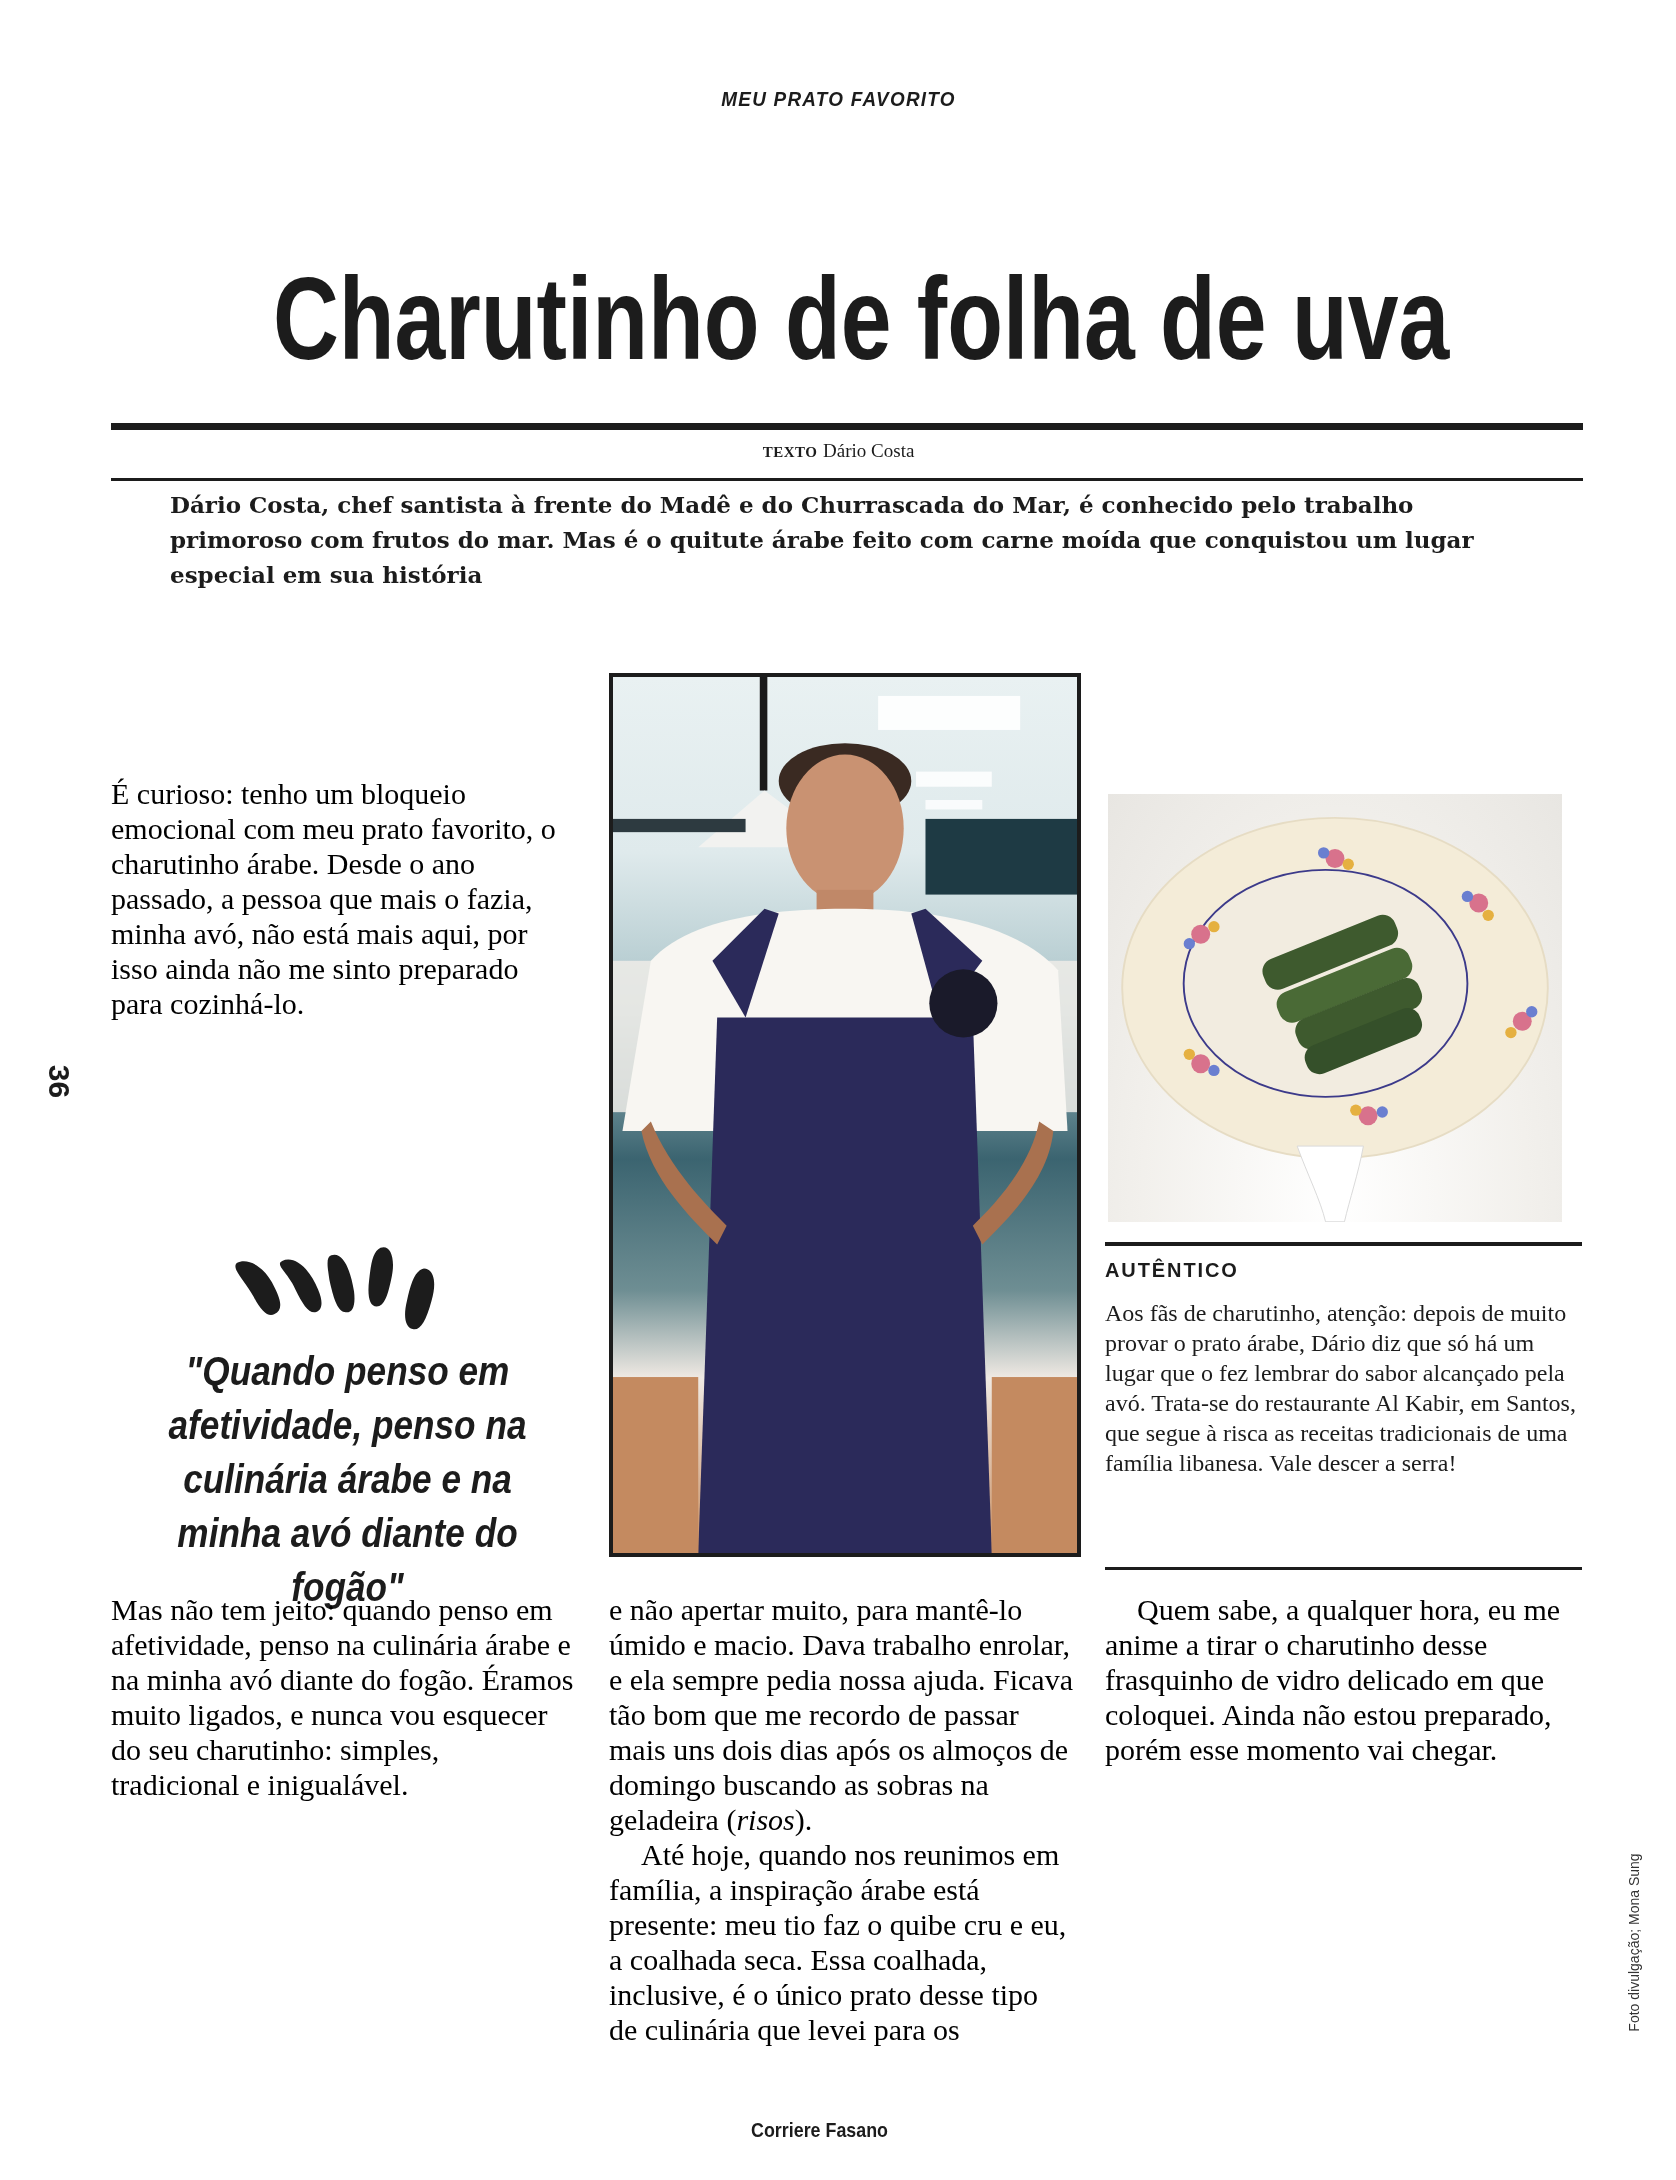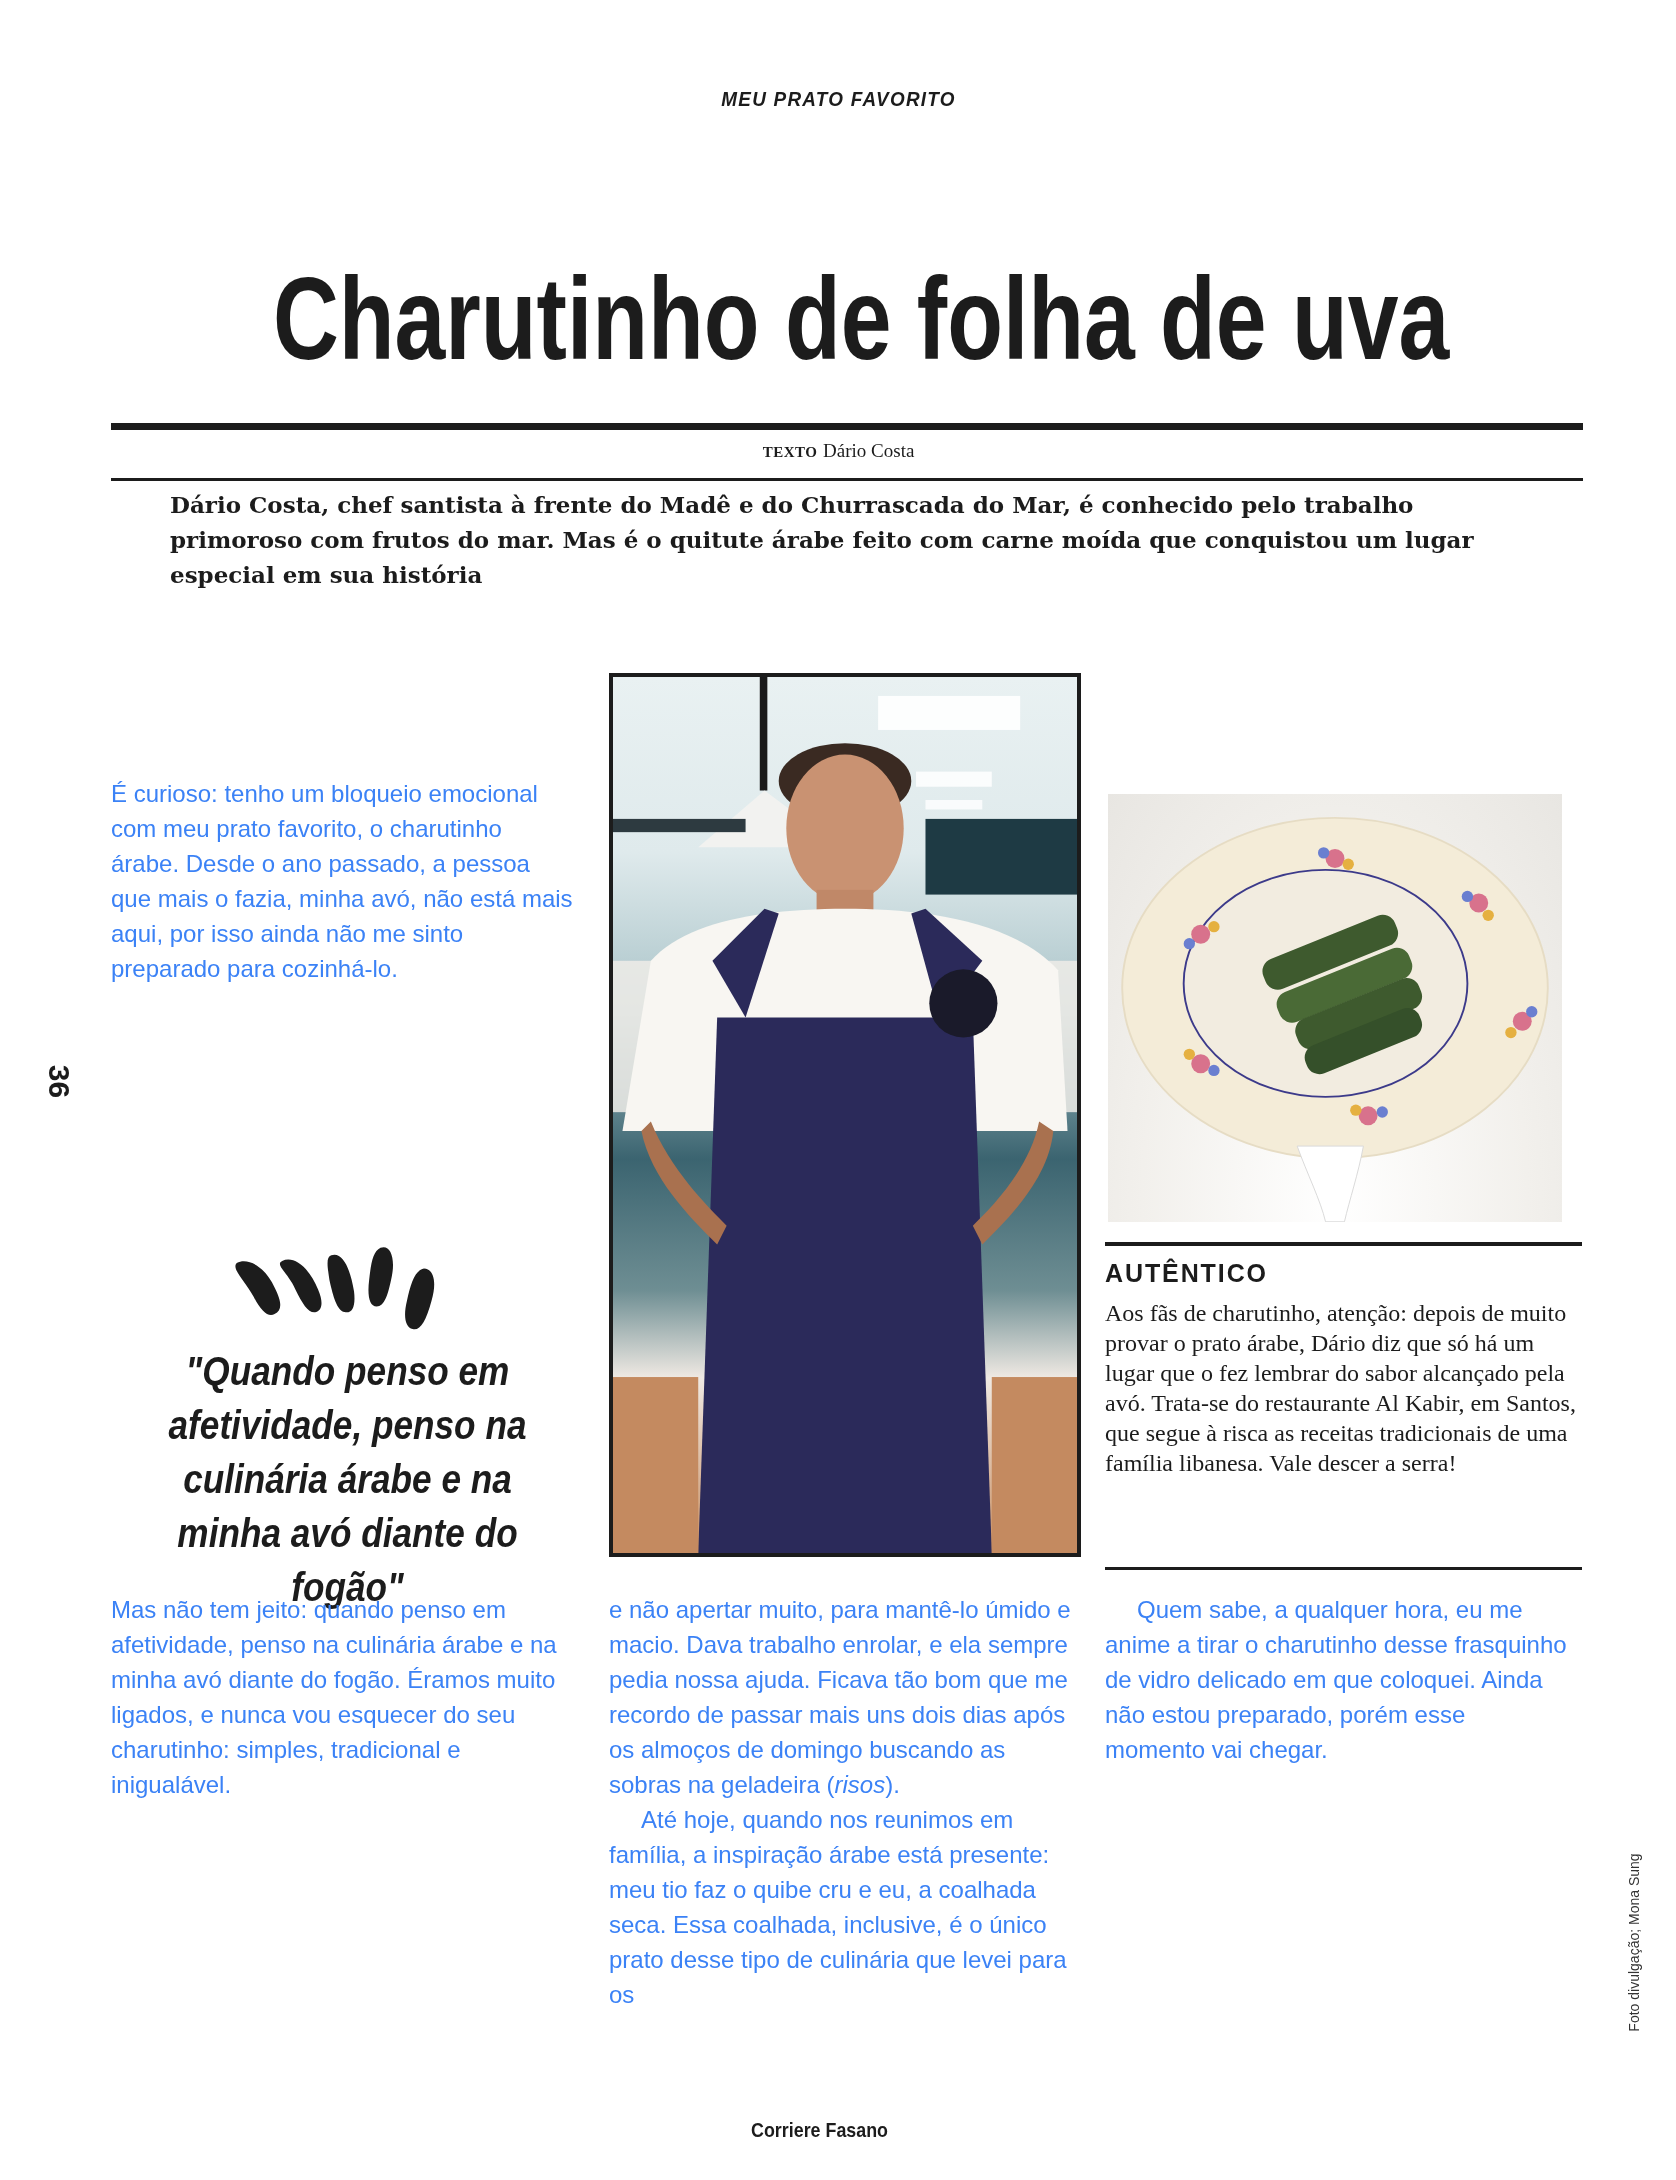--- a/index.html
+++ b/index.html
@@ -25,22 +25,22 @@
     font-family: "Liberation Serif", serif; font-size: 19px;
   }
   .byline .lbl { font-weight: bold; font-size: 15px; letter-spacing: 0.5px; margin-right: 5.7px; }
   .lede {
     left: 170px; width: 1353px; top: 487px; text-align: left;
     font-family: "DejaVu Serif", serif; font-weight: bold;
     font-size: 23px; line-height: 35px;
   }
 
   .body-text {
-    font-family: Liberation Sans, sans-serif; font-size: 24px; line-height: 35px;
-    color: #3b82f6;
+    font-family: Liberation Serif, serif; font-size: 30px; line-height: 35px;
+    color: #000000;
   }
   .body-text p { margin: 0; }
   .body-text p.indent { text-indent: 32px; }
   .col-left-top { left: 111px; width: 464px; top: 776px; }
   .col1 { left: 111px; width: 464px; top: 1592px; }
   .col2 { left: 609px; width: 464px; top: 1592px; }
   .col3 { left: 1105px; width: 464px; top: 1592px; }
 
   .page-number {
     left: 36px; top: 1058px; width: 47px; height: 47px;
@@ -63,21 +63,21 @@
     background: linear-gradient(180deg, #e9f1f2 0%, #dfeaec 20%, #a9c3c8 38%, #3b6470 55%, #6e8e93 70%, #efe9e3 80%, #c88e62 100%);
   }
   .dish-photo {
     left: 1108px; top: 794px; width: 454px; height: 428px;
     background: radial-gradient(ellipse at 50% 95%, #ffffff 0%, #f2f0ec 60%, #e8e6e2 100%);
     overflow: hidden;
   }
   .caption-rule { left: 1105px; width: 477px; top: 1242px; height: 3.8px; background: #1c1c1c; }
   .caption-label {
     left: 1105px; top: 1259px;
-    font-family: "Liberation Sans", sans-serif; font-weight: bold; font-size: 25px; letter-spacing: 1.9px;
+    font-family: "Liberation Sans", sans-serif; font-weight: bold; font-size: 20px; letter-spacing: 1.9px;
   }
   .caption-text {
     left: 1105px; width: 473px; top: 1298px;
     font-family: "Liberation Serif", serif; font-size: 24px; line-height: 30px;
   }
   .caption-bottom-rule { left: 1105px; width: 477px; top: 1567px; height: 2.8px; background: #1c1c1c; }
 
   .photo-credit {
     left: 1533px; top: 1931px; width: 208px; height: 23px;
     font-family: "Liberation Sans", sans-serif; font-size: 14px; color: #333;

